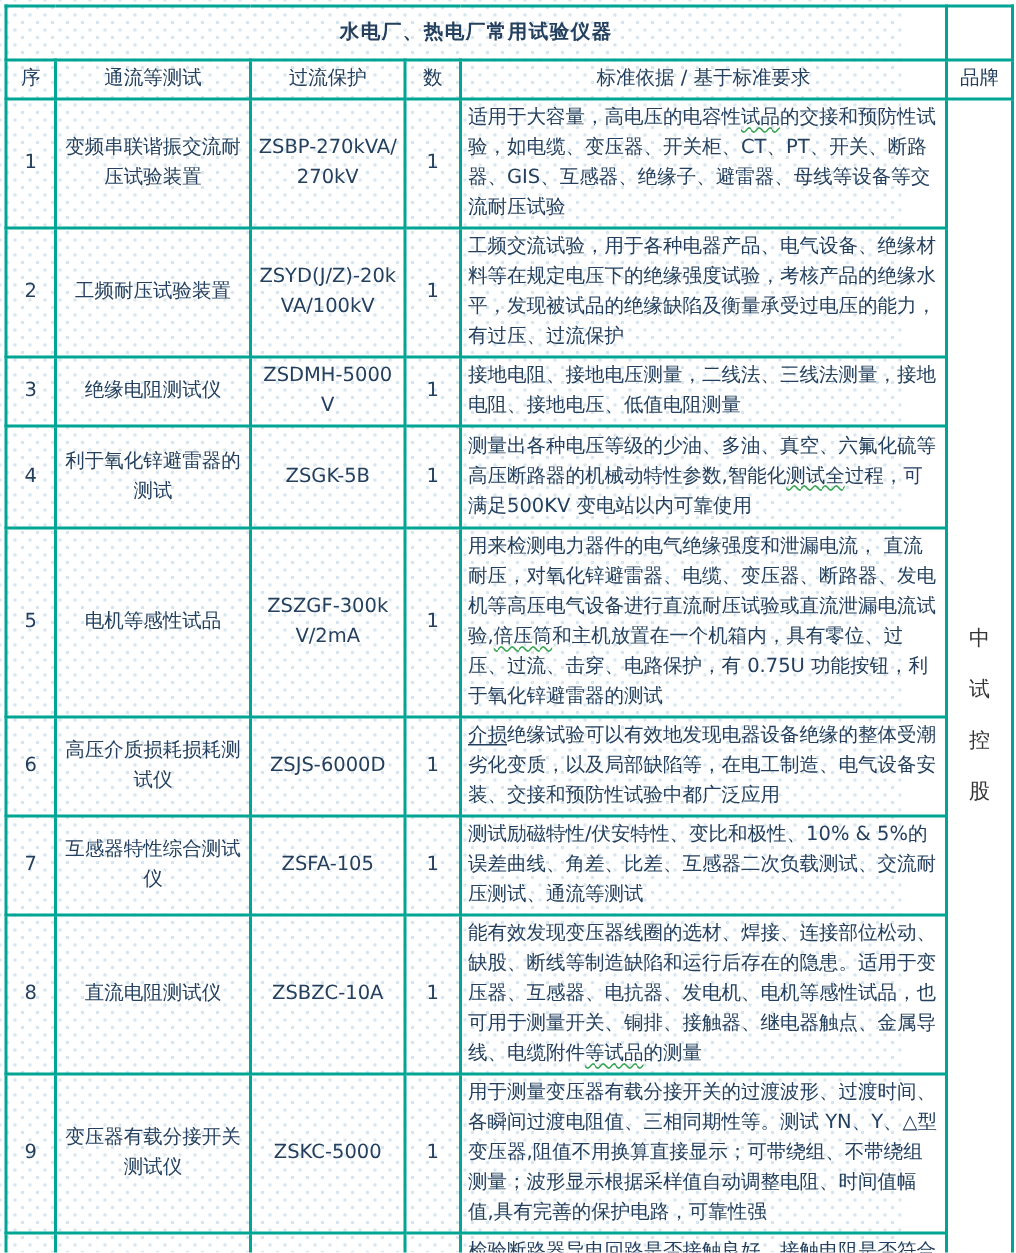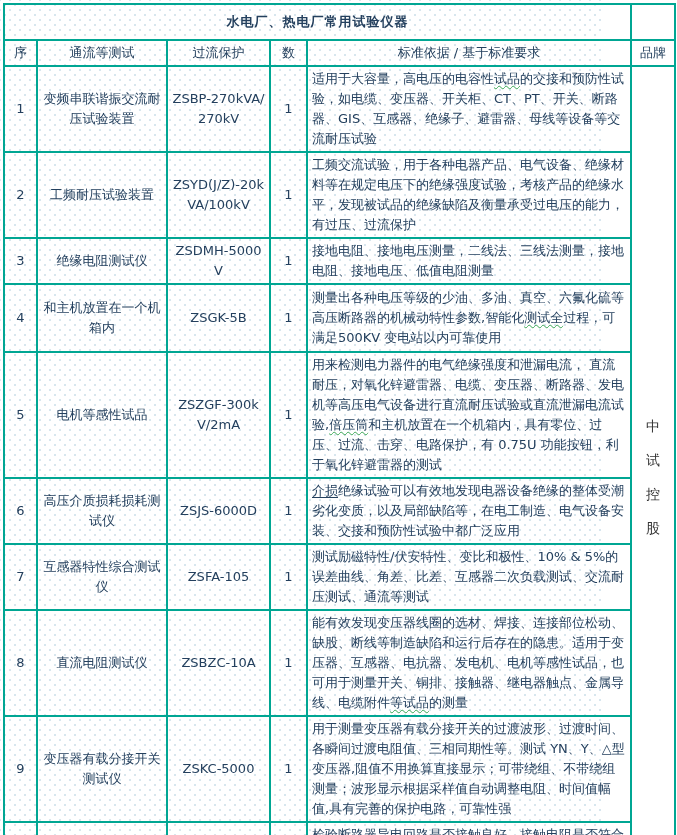--- a/index.html
+++ b/index.html
@@ -92,21 +92,21 @@
         </tr>
         <tr style="height: 46px;">
           <td class="c">3</td>
           <td class="c">绝缘电阻测试仪</td>
           <td class="c">ZSDMH-5000V</td>
           <td class="c">1</td>
           <td class="desc"><span>接地电阻、接地电压测量，二线法、三线法测量，接地电阻、接地电压、低值电阻测量</span></td>
         </tr>
         <tr style="height: 68px;">
           <td class="c">4</td>
-          <td class="c">和主机放置在一个机箱内</td>
+          <td class="c">利于氧化锌避雷器的测试</td>
           <td class="c">ZSGK-5B</td>
           <td class="c">1</td>
           <td class="desc"><span>测量出各种电压等级的少油、多油、真空、六氟化硫等高压断路器的机械动特性参数,智能化</span><span class="wg">测试全</span><span>过程，可满足500KV 变电站以内可靠使用</span></td>
         </tr>
         <tr style="height: 98px;">
           <td class="c">5</td>
           <td class="c">电机等感性试品</td>
           <td class="c">ZSZGF-300kV/2mA</td>
           <td class="c">1</td>
           <td class="desc"><span>用来检测电力器件的电气绝缘强度和泄漏电流， 直流耐压，对氧化锌避雷器、电缆、变压器、断路器、发电机等高压电气设备进行直流耐压试验或直流泄漏电流试验,</span><span class="wg">倍压筒</span><span>和主机放置在一个机箱内，具有零位、过压、过流、击穿、电路保护，有 0.75U 功能按钮，利于氧化锌避雷器的测试</span></td>

